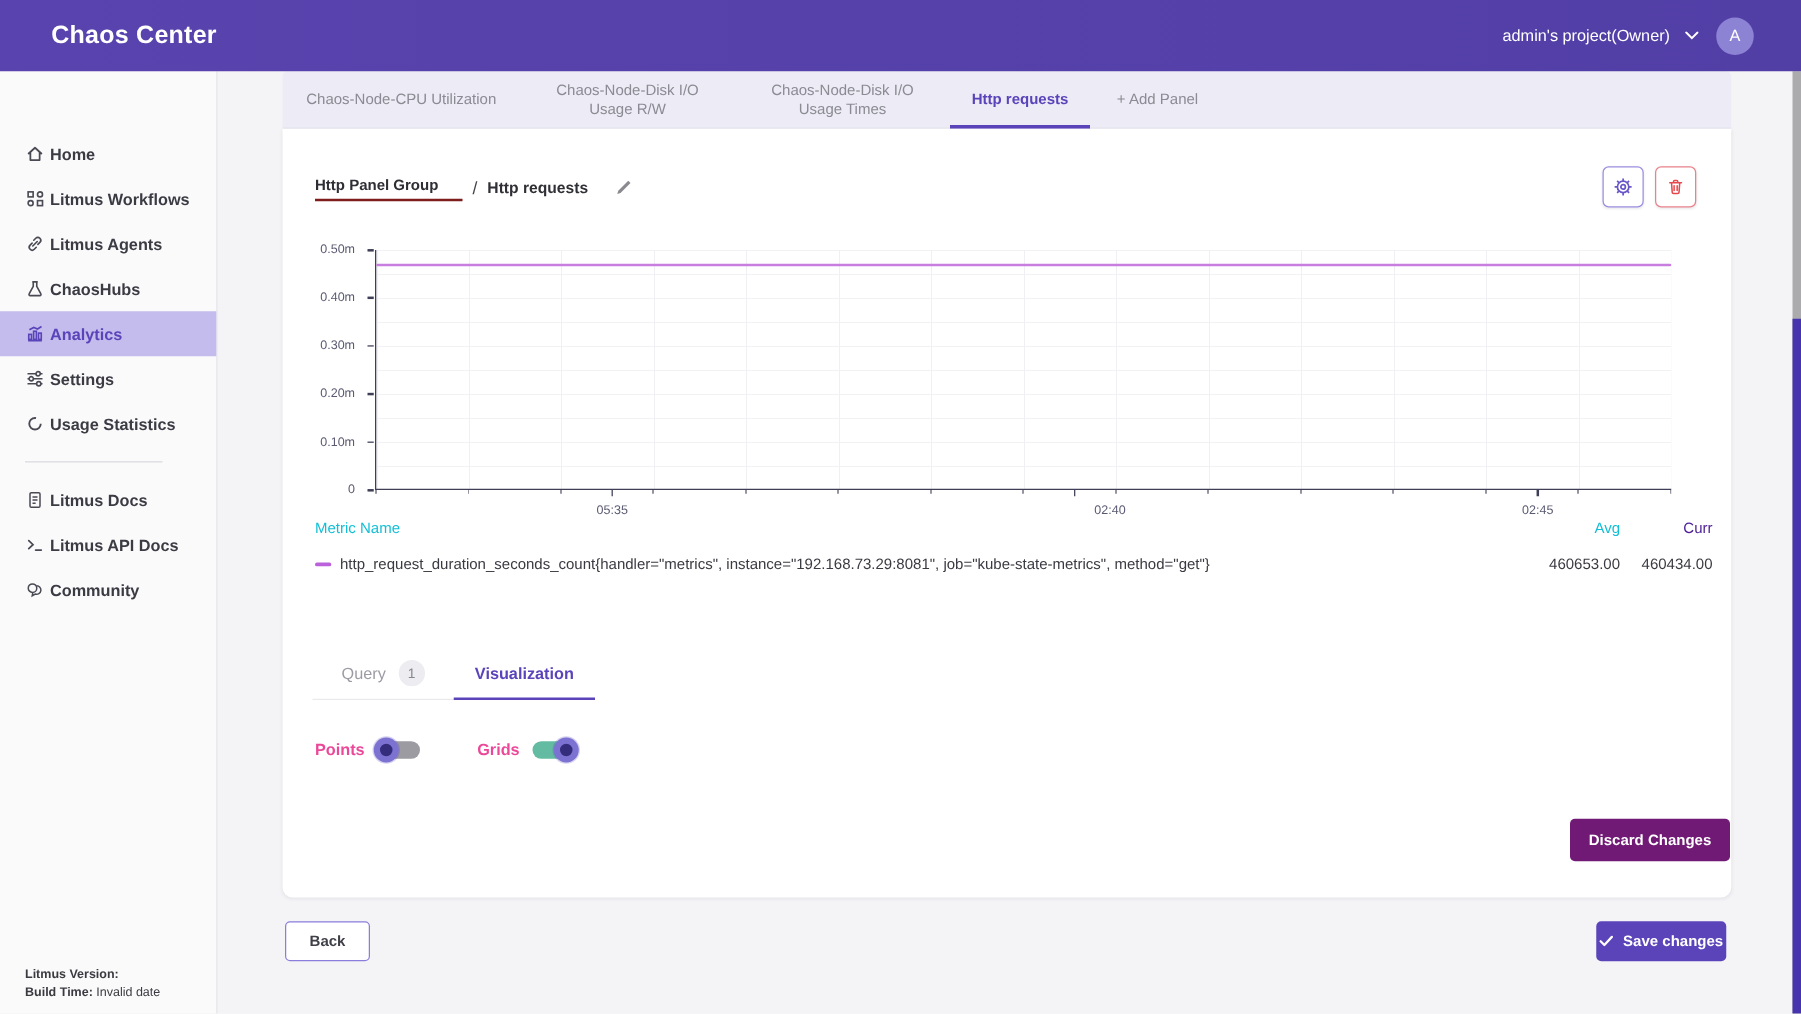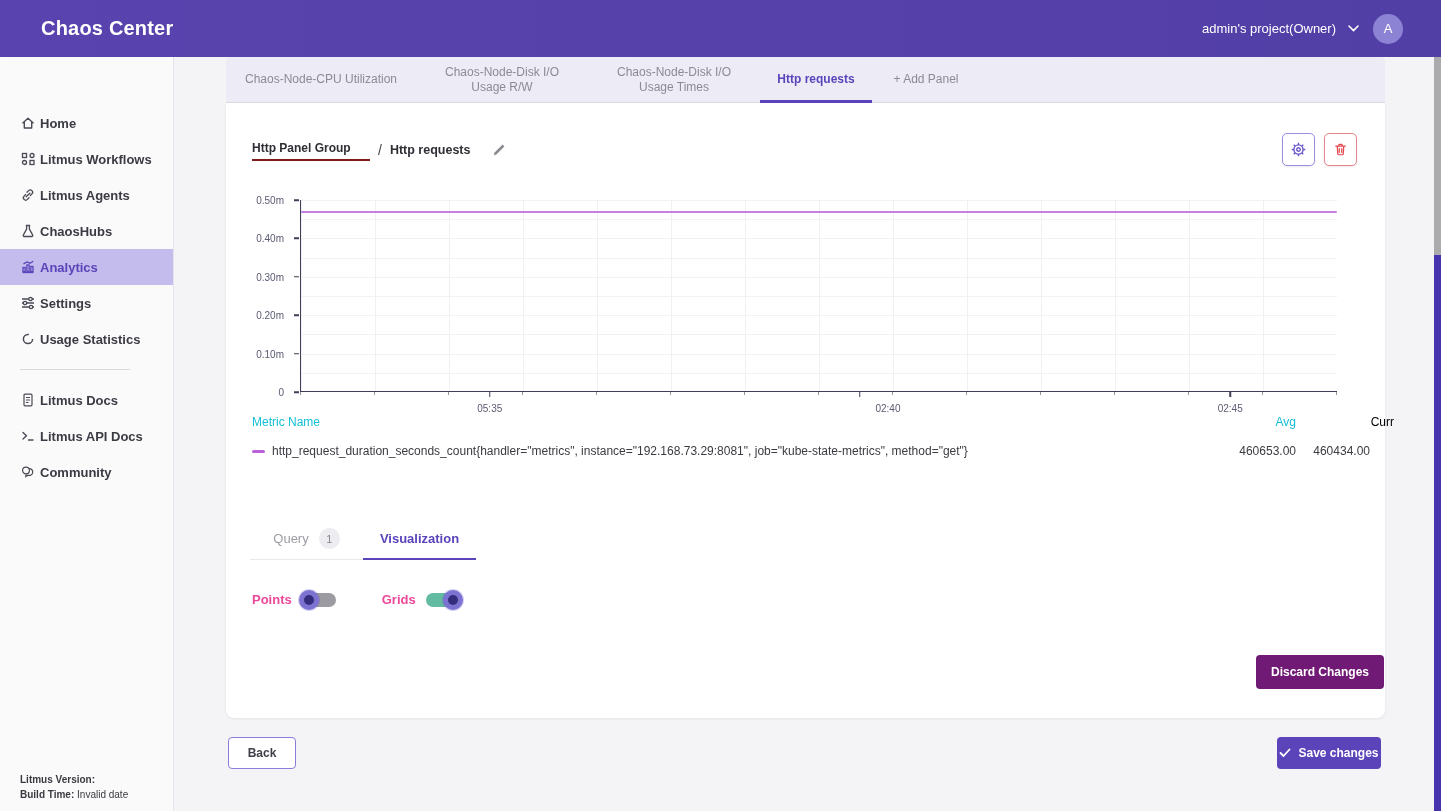--- a/index.html
+++ b/index.html
@@ -70,21 +70,21 @@
   .x-axis-labels { position:absolute; left:74px; top:204px; width:1037px; height:20px; }
   .xlab { position:absolute; top:6px; transform:translateX(-50%); font-size:10px; color:#5A5A72; }
   .xdash { position:absolute; top:-5px; width:1.5px; height:5px; background:#3E3E56; transform:translateX(-50%); }
   .xminor { position:absolute; left:74px; top:199px; width:1037px; height:3px;
     background-image:repeating-linear-gradient(to right,#3E3E56 0 1.5px, transparent 1.5px 74px); opacity:.55; }
 
   
   .legend-header { position:absolute; left:0; top:312px; width:1159px; height:16px; font-size:12px; }
   .legend-title { position:absolute; left:26px; color:#13BFD6; }
   .lh-avg { position:absolute; left:996px; width:74px; text-align:right; color:#13BFD6; }
-  .lh-curr { position:absolute; left:1070px; width:74px; text-align:right; color:#000000;margin-left:24px; }
+  .lh-curr { position:absolute; left:1070px; width:74px; text-align:right; color:#4c1d95; }
   .legend-rows { position:absolute; left:0; top:339px; width:1159px; }
   .legend-row { position:relative; height:20px; font-size:12px; color:#3A3A42; }
   .legend-row .dash { position:absolute; left:26px; top:8px; width:13px; height:3px; border-radius:2px; }
   .legend-row .mname { position:absolute; left:46px; top:2px; white-space:nowrap; }
   .legend-row .mavg { position:absolute; left:996px; width:74px; top:2px; text-align:right; }
   .legend-row .mcurr { position:absolute; left:1070px; width:74px; top:2px; text-align:right; }
 
   
   .etabs { position:absolute; left:24px; top:415px; width:226px; height:42px; border-bottom:1px solid #E9E9EE; display:flex; }
   .etab { width:113px; display:flex; align-items:center; justify-content:center; gap:10px; font-size:13px;

